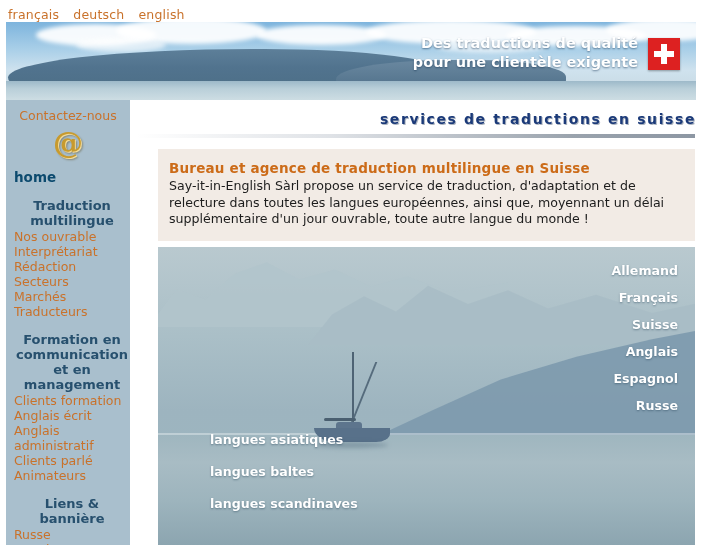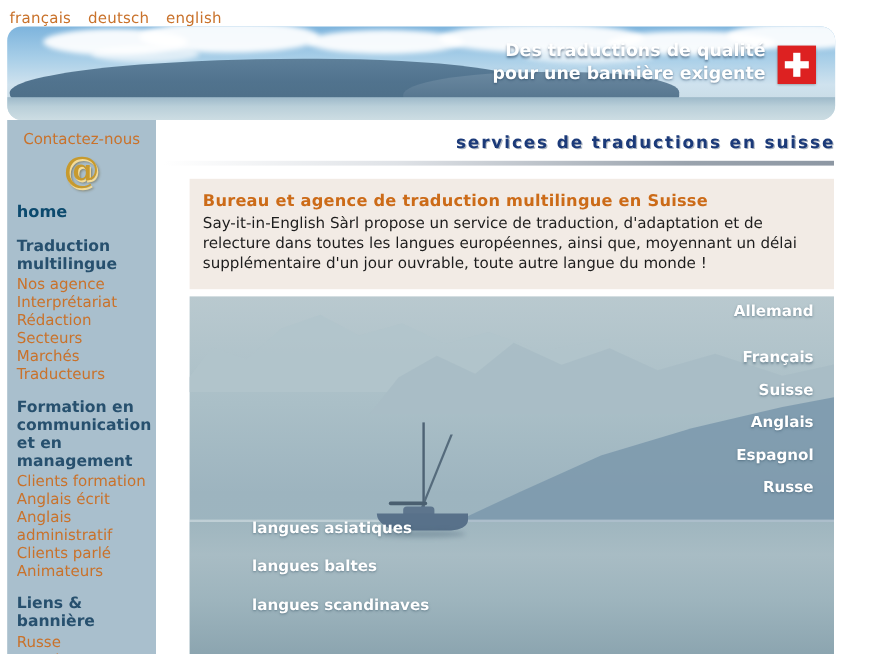--- a/index.html
+++ b/index.html
@@ -28,21 +28,20 @@
   }
 
   
   #banner {
     position: relative;
     margin-left: 6px;
     width: 690px;
     height: 78px;
     overflow: hidden;
     background: linear-gradient(to bottom, #7db4dd 0%, #a9cfe8 35%, #cfe2ee 62%, #c4d6de 100%);
-    border-radius: 12px;
   }
   #banner-photo { position:absolute; inset:0; }
   .cloud {
     position: absolute;
     background: rgba(255,255,255,.92);
     border-radius: 50%;
     filter: blur(2px);
   }
   .mountain-mass {
     position: absolute;
@@ -125,20 +124,21 @@
     font-size: 13.5px;
     margin: 7px 0 13px 0;
     cursor: pointer;
   }
   .nav-heading {
     color: #27506e;
     font-weight: bold;
     font-size: 13px;
     line-height: 15px;
     margin-bottom: 1px;
+    text-align: center;
   }
   .nav-link {
     display: block;
     color: #c9722b;
     font-size: 12.5px;
     line-height: 15px;
     cursor: pointer;
   }
   .nav-group { margin-bottom: 13px; }
 
@@ -263,21 +263,21 @@
     <div class="cloud" style="left:500px; top:4px;  width:140px; height:20px;"></div>
     <div class="cloud" style="left:600px; top:-3px; width:120px; height:22px;"></div>
     <div class="cloud" style="left:70px;  top:16px; width:90px;  height:14px; opacity:.7;"></div>
     <div class="cloud" style="left:430px; top:18px; width:110px; height:13px; opacity:.7;"></div>
     <div class="mountain-mass"></div>
     <div class="mountain-mass2"></div>
     <div class="lake"></div>
   </div>
   <div id="banner-caption">
     <div>Des traductions de qualité</div>
-    <div>pour une bannière exigente</div>
+    <div>pour une clientèle exigente</div>
   </div>
   <div id="swiss-flag">
     <div class="cross-v"></div>
       <div class="cross-h"></div>
   </div>
 </div>
 
 <div id="page-body">
 
   <div id="sidebar">
@@ -285,21 +285,21 @@
     <div id="contact-block">
       <span id="contact-label">Contactez-nous</span>
       <span id="at-icon">@</span>
     </div>
 
     <div class="nav-list">
       <a class="nav-home">home</a>
 
       <div class="nav-group">
         <div class="nav-heading">Traduction multilingue</div>
-        <a class="nav-link">Nos agence</a>
+        <a class="nav-link">Nos ouvrable</a>
         <a class="nav-link">Interprétariat</a>
         <a class="nav-link">Rédaction</a>
         <a class="nav-link">Secteurs</a>
         <a class="nav-link">Marchés</a>
         <a class="nav-link">Traducteurs</a>
       </div>
 
       <div class="nav-group">
         <div class="nav-heading">Formation en communication et en management</div>
         <a class="nav-link">Clients formation</a>
@@ -336,21 +336,21 @@
 
       <div id="sailboat">
         <div id="mast"></div>
         <div id="stay"></div>
         <div id="boom"></div>
         <div id="cabin"></div>
         <div id="hull"></div>
         <div id="reflection"></div>
       </div>
 
-      <a class="lang-label lang-right" style="top:4px;text-align:right;">Allemand</a>
+      <a class="lang-label lang-right" style="top:16px;text-align:right;">Allemand</a>
       <a class="lang-label lang-right" style="top:43px;">Français</a>
       <a class="lang-label lang-right" style="top:70px;">Suisse</a>
       <a class="lang-label lang-right" style="top:97px;">Anglais</a>
       <a class="lang-label lang-right" style="top:124px;">Espagnol</a>
       <a class="lang-label lang-right" style="top:151px;">Russe</a>
 
       <a class="lang-label lang-left" style="top:185px;">langues asiatiques</a>
       <a class="lang-label lang-left" style="top:217px;">langues baltes</a>
       <a class="lang-label lang-left" style="top:249px;">langues scandinaves</a>
     </div>

